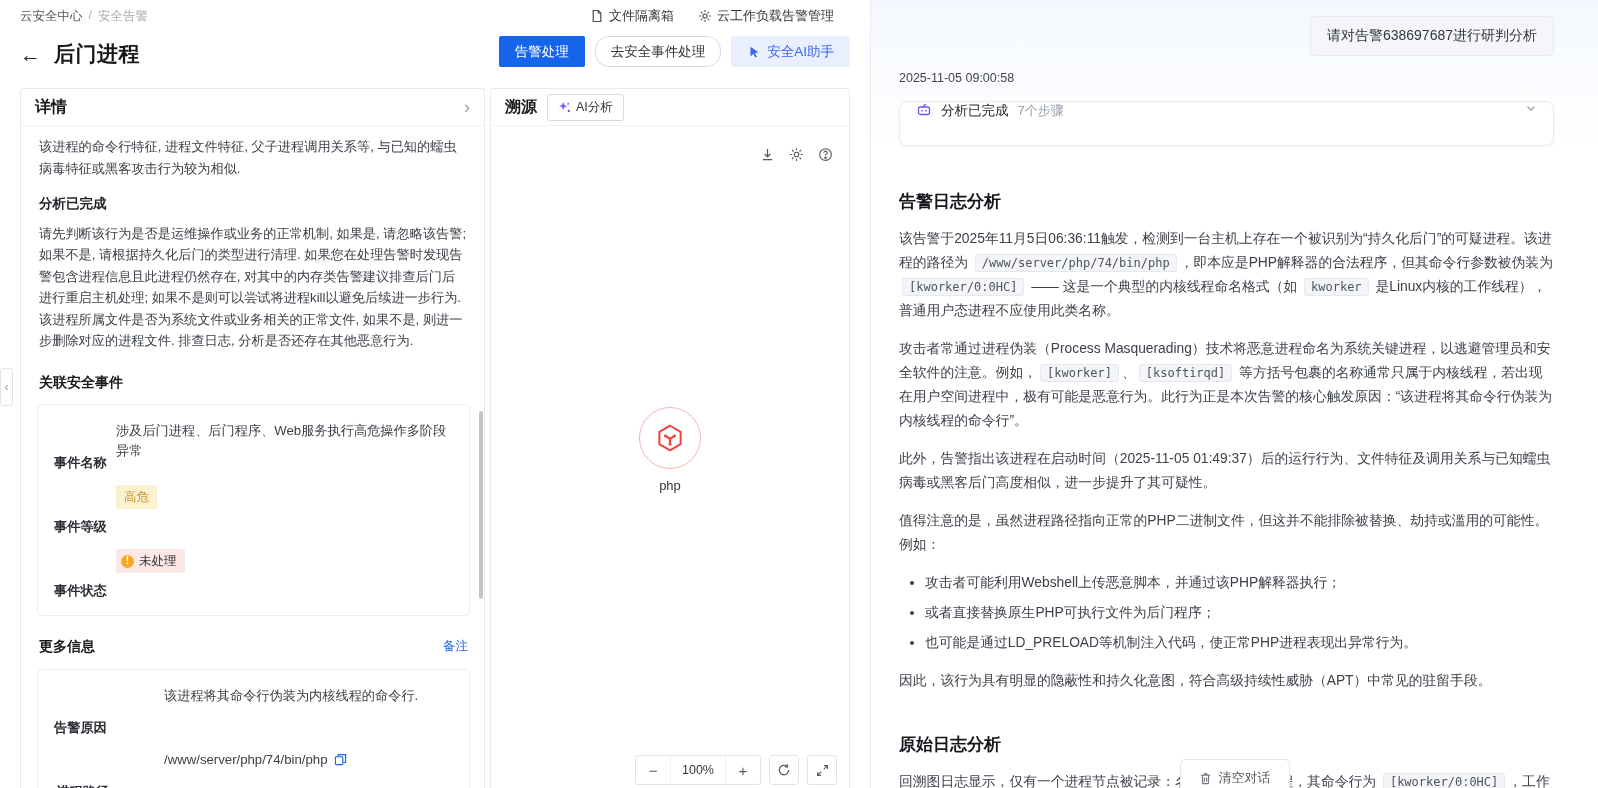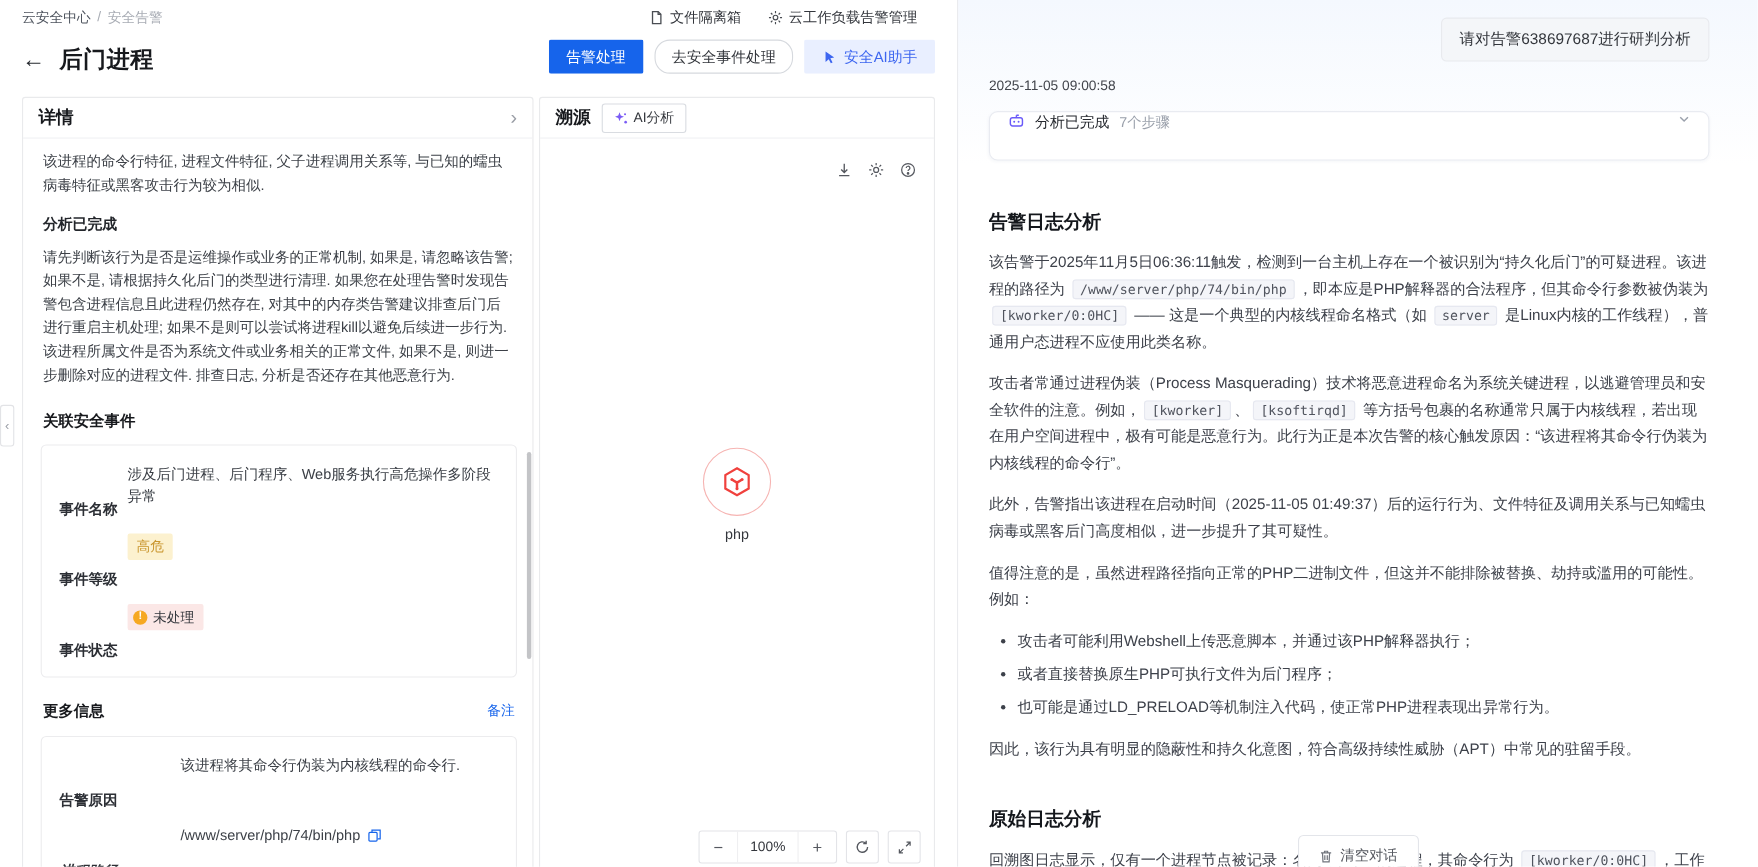--- a/index.html
+++ b/index.html
@@ -304,21 +304,21 @@
     <span class="status-text">分析已完成</span>
     <span class="status-steps">7个步骤</span>
     <span class="status-chev ic">
         <svg width="12" height="12" viewBox="0 0 12 12" fill="none" stroke="#9aa0ab" stroke-width="1.3">
           <path d="M2.5 4.5L6 8l3.5-3.5"></path>
         </svg>
       </span>
   </div>
   <div class="chat-content" id="chat-sections">
       <h2 class="sec-title">告警日志分析</h2>
-      <p>该告警于2025年11月5日06:36:11触发，检测到一台主机上存在一个被识别为“持久化后门”的可疑进程。该进程的路径为 <span class="chip">/www/server/php/74/bin/php</span>，即本应是PHP解释器的合法程序，但其命令行参数被伪装为 <span class="chip">[kworker/0:0HC]</span> —— 这是一个典型的内核线程命名格式（如 <span class="chip">server</span> 是Linux内核的工作线程），普通用户态进程不应使用此类名称。</p>
+      <p>该告警于2025年11月5日06:36:11触发，检测到一台主机上存在一个被识别为“持久化后门”的可疑进程。该进程的路径为 <span class="chip">/www/server/php/74/bin/php</span>，即本应是PHP解释器的合法程序，但其命令行参数被伪装为 <span class="chip">[kworker/0:0HC]</span> —— 这是一个典型的内核线程命名格式（如 <span class="chip">kworker</span> 是Linux内核的工作线程），普通用户态进程不应使用此类名称。</p>
       <p>攻击者常通过进程伪装（Process Masquerading）技术将恶意进程命名为系统关键进程，以逃避管理员和安全软件的注意。例如，<span class="chip">[kworker]</span>、<span class="chip">[ksoftirqd]</span> 等方括号包裹的名称通常只属于内核线程，若出现在用户空间进程中，极有可能是恶意行为。此行为正是本次告警的核心触发原因：“该进程将其命令行伪装为内核线程的命令行”。</p>
       <p>此外，告警指出该进程在启动时间（2025-11-05 01:49:37）后的运行行为、文件特征及调用关系与已知蠕虫病毒或黑客后门高度相似，进一步提升了其可疑性。</p>
       <p>值得注意的是，虽然进程路径指向正常的PHP二进制文件，但这并不能排除被替换、劫持或滥用的可能性。例如：</p>
       <ul>
         <li>攻击者可能利用Webshell上传恶意脚本，并通过该PHP解释器执行；</li>
         <li>或者直接替换原生PHP可执行文件为后门程序；</li>
         <li>也可能是通过LD_PRELOAD等机制注入代码，使正常PHP进程表现出异常行为。</li>
       </ul>
       <p>因此，该行为具有明显的隐蔽性和持久化意图，符合高级持续性威胁（APT）中常见的驻留手段。</p>
       <h2 class="sec-title">原始日志分析</h2>

